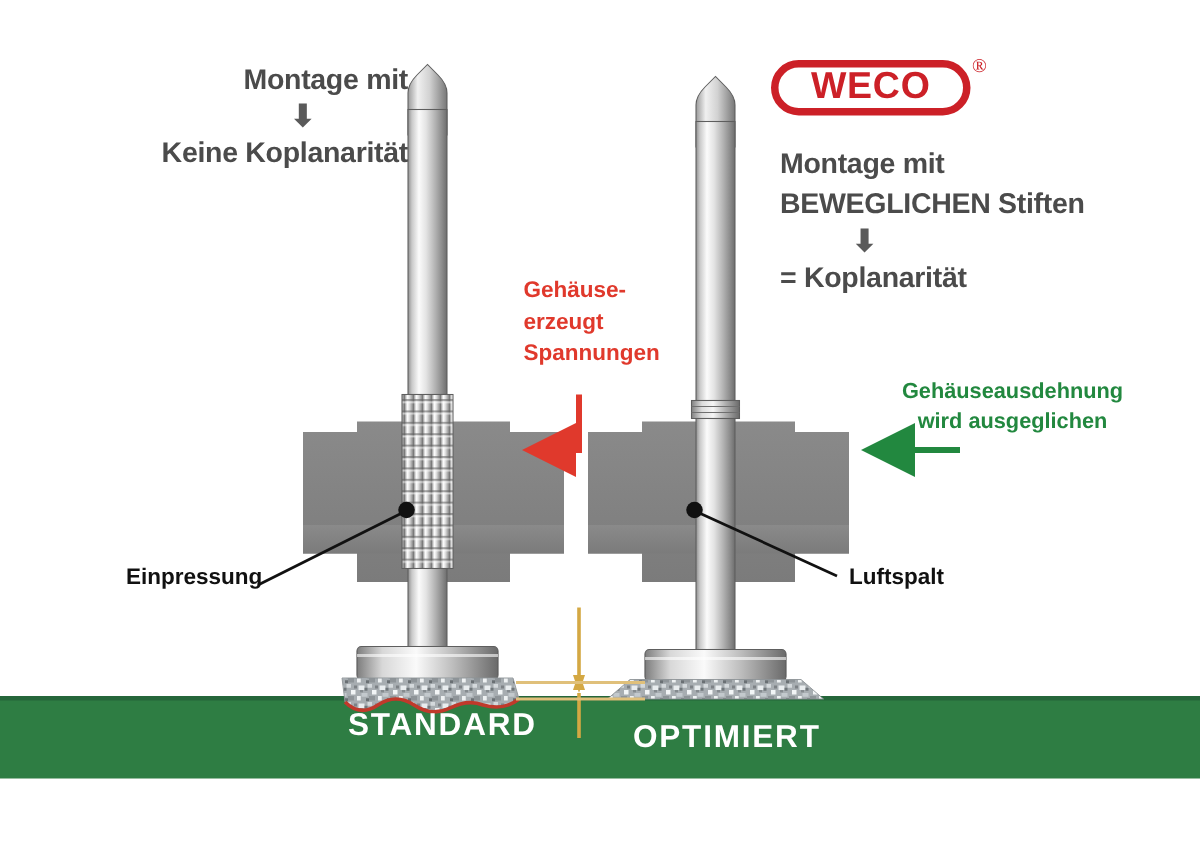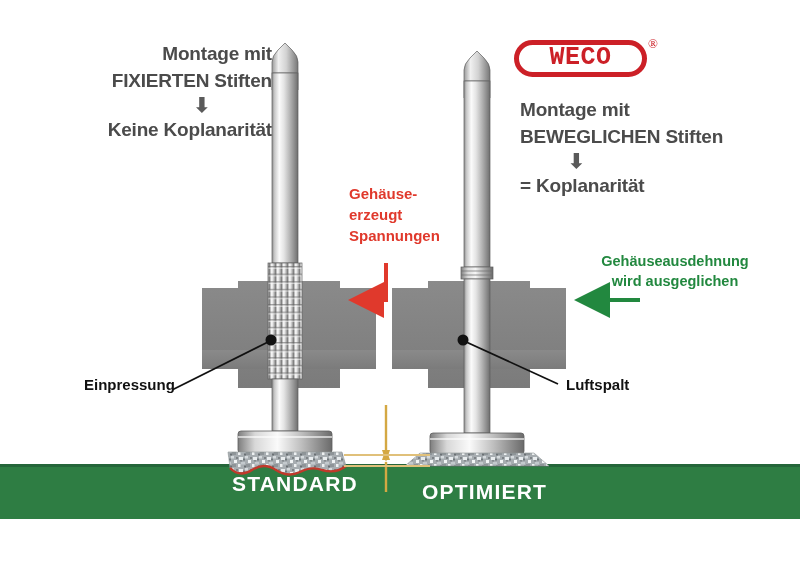--- a/index.html
+++ b/index.html
@@ -88,21 +88,21 @@
     border:5px solid #cc2027;
     border-radius:19px;
     background:#ffffff;
   }
   .logo-word {
     position:absolute;
     left:0; top:4px; width:133px; height:37px;
     line-height:35px;
     text-align:center;
     color:#cc2027;
-    font-family:Liberation Mono, monospace;
+    font-family:Liberation Sans, sans-serif;
     font-weight:bold;
     font-size:25px;
     letter-spacing:0.5px;
   }
   .logo-reg {
     position:absolute;
     left:134px; top:0px;
     color:#cc2027;
     font-family:"Liberation Serif", serif;
     font-size:13px;
@@ -280,21 +280,20 @@
       <circle cx="271" cy="340" r="5.5" fill="#111111"></circle>
     </g>
     <g>
       <line x1="558" y1="384" x2="464" y2="341" stroke="#111111" stroke-width="1.8"></line>
       <circle cx="463" cy="340" r="5.5" fill="#111111"></circle>
     </g>
   </svg>
 
   <div class="txt hdr-left">
     <div>Montage mit</div>
-    <div>FIXIERTEN Stiften</div>
     <div class="arrow-glyph">⬇</div>
     <div>Keine Koplanarität</div>
   </div>
 
   <div class="logo">
     <div class="logo-ring"></div>
     <div class="logo-word">WECO</div>
     <div class="logo-reg">®</div>
   </div>
 

